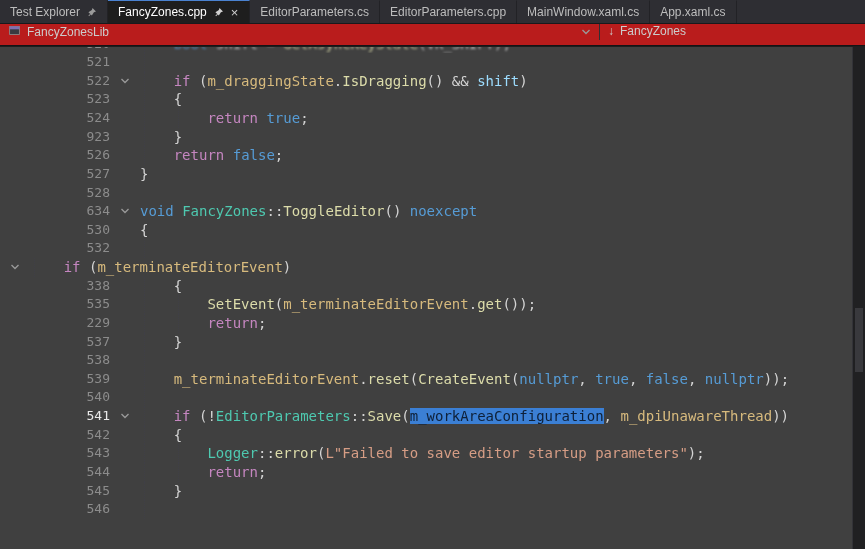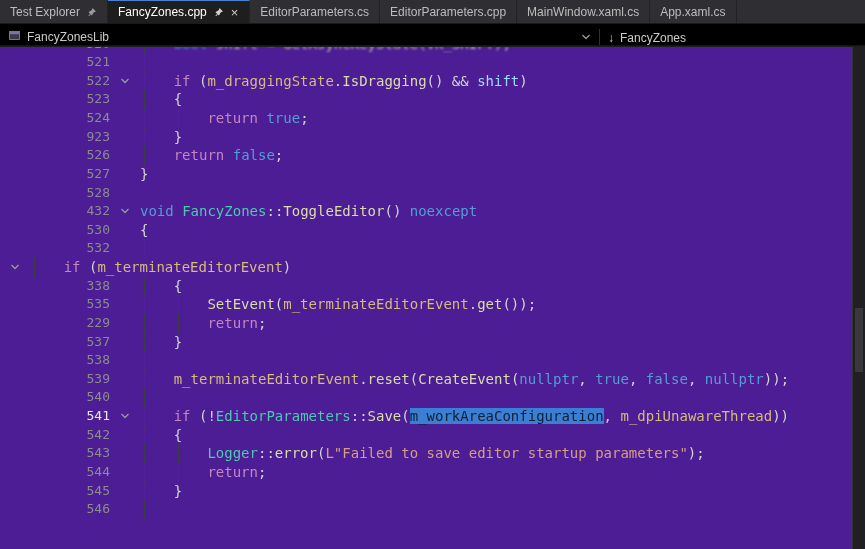--- a/index.html
+++ b/index.html
@@ -19,30 +19,30 @@
     border-top:1px solid transparent;
   }
   .tab.active {
     background:#1e1e1e; color:#ffffff; border-top:1px solid #4a82d0;
   }
   .tab .pin { color:#9a9a9a; display:inline-flex; }
   .tab.active .pin { color:#d0d0d0; }
   .tab .close { color:#d0d0d0; font-size:13px; line-height:1; padding:0 1px; }
   
   .navbar {
-    height:22px; background:#000000; display:flex; align-items:flex-end;
+    height:22px; background:#b91c1c; display:flex; align-items:flex-start;
     font-size:12px; color:#cccccc; border-bottom:1px solid #141416;
   }
   .combo { display:flex; align-items:center; gap:6px; padding:0 8px; }
   .combo.project { width:600px; border-right:1px solid #2f2f34; }
   .combo.project .chev { margin-left:auto; display:inline-flex; }
   .combo.member { flex:1; }
   .down-arrow { color:#cfcfcf; font-size:12px; font-weight:bold; }
   
-  .editor { position:absolute; top:47px; left:0; right:0; bottom:0; overflow:hidden; background:#4c1d95; }
+  .editor { position:absolute; top:47px; left:0; right:0; bottom:0; overflow:hidden; background:#404040; }
   .rows { position:absolute; top:-12.5px; left:0; right:13px; }
   .row { display:flex; height:18.63px; align-items:stretch; }
   .ln {
     width:110px; text-align:right; color:#8c8c8c;
     font-family:"DejaVu Sans Mono", monospace; font-size:13px; line-height:18.63px;
   }
   .ln.cur { color:#e8e8e8; }
   .fold { width:30px; display:flex; align-items:center; justify-content:center; color:#8a8a8a; }
   .code { flex:1; position:relative; overflow:hidden; }
   .codetxt {
@@ -161,21 +161,21 @@
           <span class="ln">527</span>
           <span class="fold"></span>
           <span class="code"><span class="codetxt" style="padding-left: 0px;"><span style="color: rgb(212, 212, 212);">}</span></span></span>
         </div>
         <div class="row">
           <span class="ln">528</span>
           <span class="fold"></span>
           <span class="code"><span class="codetxt" style="padding-left: 0px;"></span></span>
         </div>
         <div class="row">
-          <span class="ln">432</span>
+          <span class="ln">634</span>
           <span class="fold">
             <svg width="10" height="10" viewBox="0 0 10 10">
               <path d="M1.5 3 L5 6.5 L8.5 3" stroke="#9a9a9a" fill="none" stroke-width="1.3"></path>
             </svg>
           </span>
           <span class="code"><span class="codetxt" style="padding-left: 0px;"><span style="color: rgb(86, 156, 214);">void</span><span style="color: rgb(212, 212, 212);"> </span><span style="color: rgb(78, 201, 176);">FancyZones</span><span style="color: rgb(212, 212, 212);">::</span><span style="color: rgb(220, 220, 170);">ToggleEditor</span><span style="color: rgb(212, 212, 212);">()</span><span style="color: rgb(212, 212, 212);"> </span><span style="color: rgb(86, 156, 214);">noexcept</span></span></span>
         </div>
         <div class="row">
           <span class="ln">530</span>
           <span class="fold"></span>

